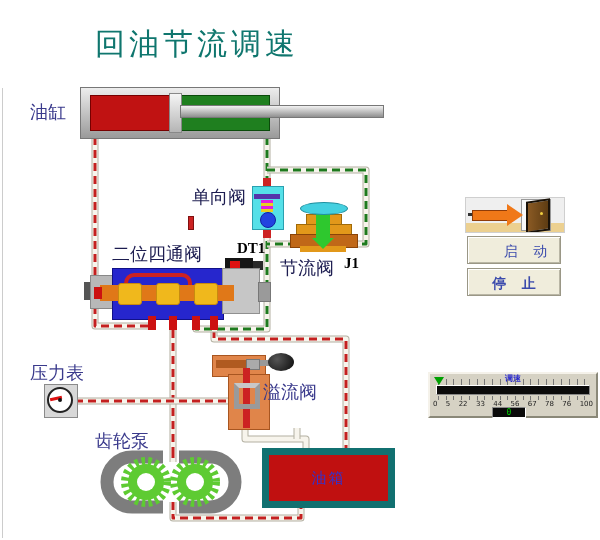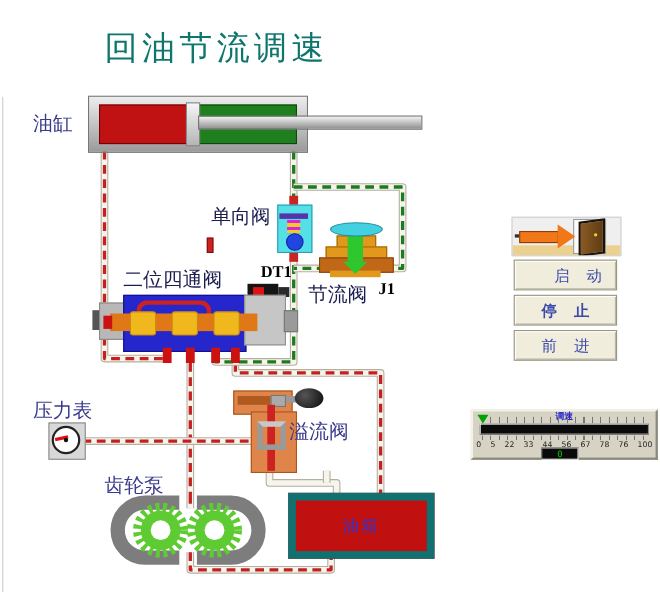--- a/index.html
+++ b/index.html
@@ -207,21 +207,20 @@
     <div style="left:2px;top:15px;width:30px;height:3px;background:#333;"></div>
     <div style="left:55px;top:1px;width:28px;height:30px;background:#fafafa;border:1px solid #999;"></div>
     <div style="left:60px;top:2px;width:20px;height:28px;background:linear-gradient(90deg,#8a5a24,#5e3c12);border:2px solid #1a1208;transform:skewY(-8deg);"></div>
     <div style="left:74px;top:14px;width:3px;height:3px;border-radius:50%;background:#f0d040;"></div>
     <div style="left:6px;top:12px;width:34px;height:9px;background:#f07818;border:1px solid #903c08;"></div>
     <div style="left:41px;top:6px;width:0;height:0;border-left:16px solid #f07818;border-top:11px solid transparent;border-bottom:11px solid transparent;"></div>
   </div>
 
   <button class="abs btn cjk" style="top:236px;padding-left:29px;">启 动</button>
   <button class="abs btn cjk" style="top:268px;font-weight:bold;">停 止</button>
-  <button class="abs btn cjk" style="top:300px;">前 进</button>
 
   <div class="abs sliderpanel">
     <div style="left:0;top:-1px;width:166px;text-align:center;font-size:8px;font-weight:bold;color:#2222cc;" class="cjk">调速</div>
     <div class="ticks" style="left:8px;top:5px;width:152px;height:6px;"></div>
     <div style="left:6px;top:11px;width:154px;height:10px;background:#0a0a0a;border:1px solid;border-color:#fff #888 #888 #fff;box-sizing:border-box;cursor:pointer;"></div>
     <div style="left:4px;top:3px;width:0;height:0;border-left:5px solid transparent;border-right:5px solid transparent;border-top:8px solid #00a000;cursor:grab;"></div>
     <div class="ticks" style="left:8px;top:22px;width:152px;height:4px;"></div>
     <div style="left:3px;top:26px;width:160px;height:8px;display:flex;justify-content:space-between;font-size:7px;color:#222;font-family:'DejaVu Sans',sans-serif;">
       <span>0</span>
       <span>5</span>

